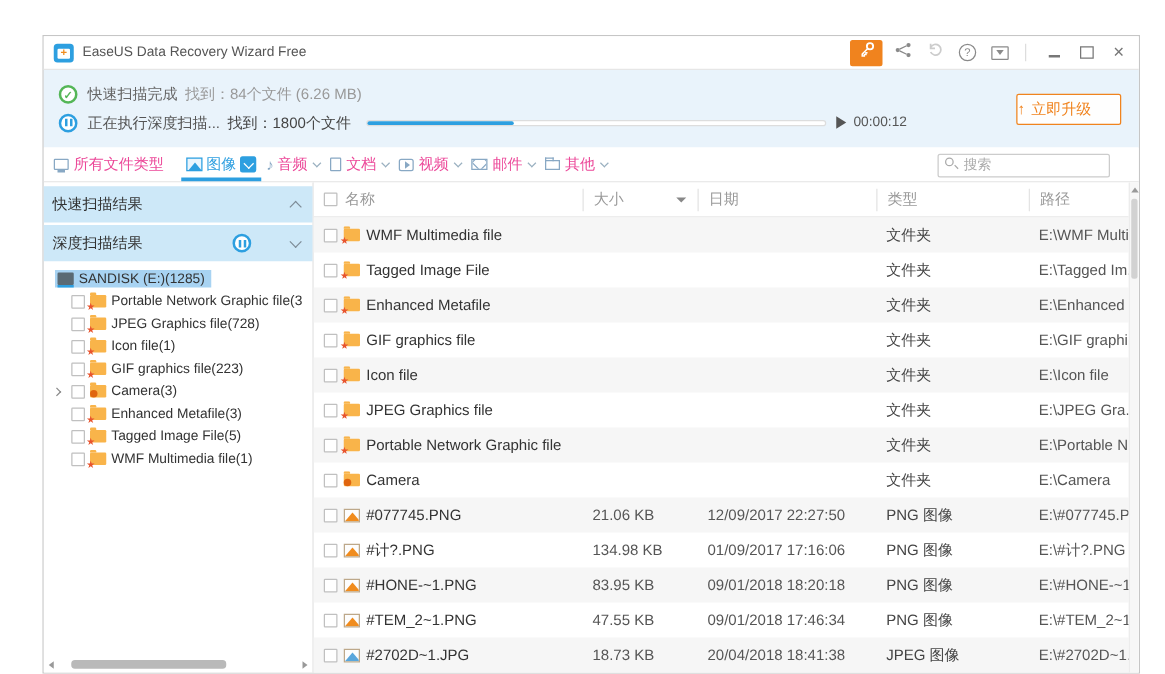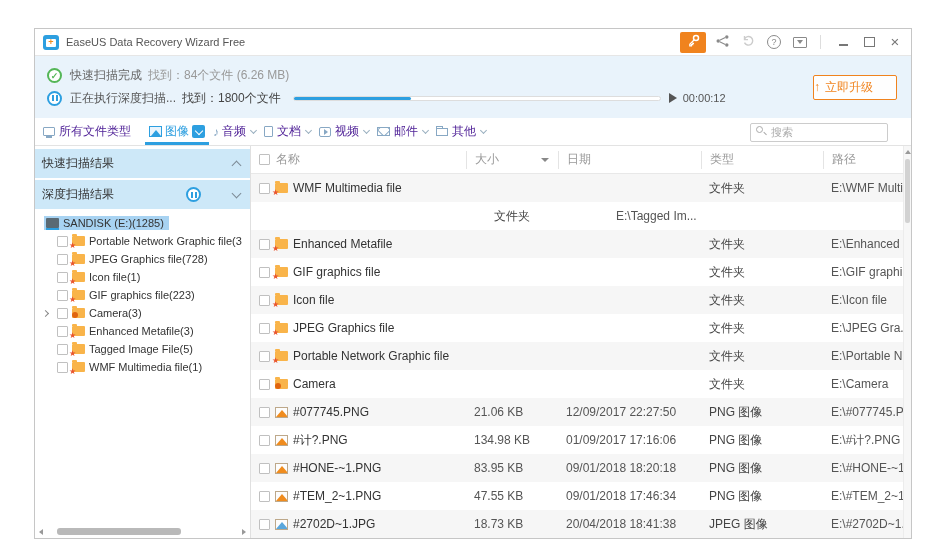--- a/index.html
+++ b/index.html
@@ -40,21 +40,21 @@
   .s-detail2 { color:#444; margin-left:6px; }
   .progress { width:368px; height:5px; background:#fff; border:1px solid #ddd; border-radius:3px; margin:0 8px 0 12px; position:relative; flex:none; }
   .progress-fill { position:absolute; left:0; top:0; bottom:0; background:#2d9fe0; border-radius:3px; }
   .play-ico { width:0; height:0; border-top:5px solid transparent; border-bottom:5px solid transparent; border-left:8px solid #555; margin-right:6px; flex:none; }
   .elapsed { font-size:11px; color:#555; }
   .upgrade-btn { flex:none; width:84px; height:25px; background:#fefefe; border:1px solid #f0831e; border-radius:2px; color:#f0831e; font-size:12px; display:flex; align-items:center; margin-right:2px; }
   .up-arrow::before { content:"↑"; font-weight:bold; margin-right:5px; font-size:12px; color:#f0831e; }
 
   
   .filterbar { height:28px; display:flex; align-items:center; border-bottom:1px solid #e3e3e3; padding-left:4px; flex:none; background:#fff; }
-  .f-item { height:100%; display:flex; align-items:center; font-size:12px; color:#4c1d95; padding:0 4px; flex:none; }
+  .f-item { height:100%; display:flex; align-items:center; font-size:12px; color:#ec4899; padding:0 4px; flex:none; }
   .f-item.active { border-bottom:3px solid #2d9fe0; color:#2d9fe0; padding-top:3px; }
   .f-gap { width:10px; }
   .chev-s { width:5px; height:5px; border-right:1.4px solid #9ab0c0; border-bottom:1.4px solid #9ab0c0; transform:rotate(45deg); margin:-2px 0 0 5px; }
   .blue-box { width:13px; height:13px; background:#2d9fe0; border-radius:2px; margin-left:3px; display:flex; align-items:center; justify-content:center; }
   .blue-box::before { content:""; width:5px; height:5px; border-right:1.5px solid #fff; border-bottom:1.5px solid #fff; transform:rotate(45deg); margin-top:-2px; }
   .ic-monitor { width:12px; height:9px; border:1px solid #88a8c4; border-radius:1px; margin-right:4px; position:relative; }
   .ic-monitor::after { content:""; position:absolute; left:2px; bottom:-3px; width:6px; height:2px; background:#88a8c4; }
   .ic-image { width:13px; height:11px; border:1px solid #2d9fe0; margin-right:3px; position:relative; overflow:hidden; background:#eaf5fd; }
   .ic-image::after { content:""; position:absolute; bottom:0; left:1px; border-left:5px solid transparent; border-right:5px solid transparent; border-bottom:6px solid #2d9fe0; }
   .ic-audio::before { content:"♪"; color:#88a8c4; font-size:12px; margin-right:3px; }
@@ -346,20 +346,25 @@
                 <span class="cb"></span>
                 <span class="fold star"></span>
                 <span class="name-txt">WMF Multimedia file</span>
               </div>
             <div class="td size col-size"></div>
             <div class="td date col-date"></div>
             <div class="td type col-type">文件夹</div>
             <div class="td path">E:\WMF Multi...</div>
           </div>
           <div class="t-row">
+            <div class="td name col-name">
+                <span class="cb"></span>
+                <span class="fold star"></span>
+                <span class="name-txt">Tagged Image File</span>
+              </div>
             <div class="td size col-size"></div>
             <div class="td date col-date"></div>
             <div class="td type col-type">文件夹</div>
             <div class="td path">E:\Tagged Im...</div>
           </div>
           <div class="t-row">
             <div class="td name col-name">
                 <span class="cb"></span>
                 <span class="fold star"></span>
                 <span class="name-txt">Enhanced Metafile</span>

